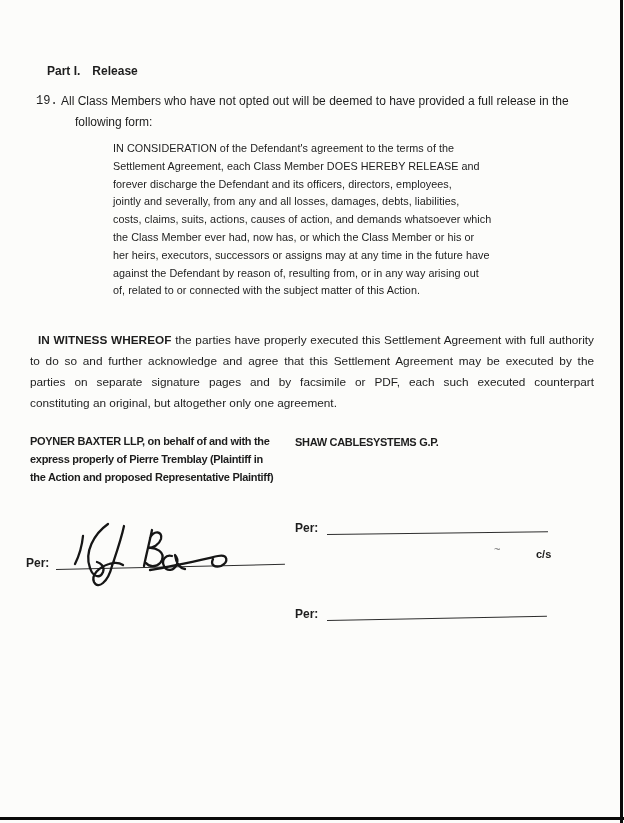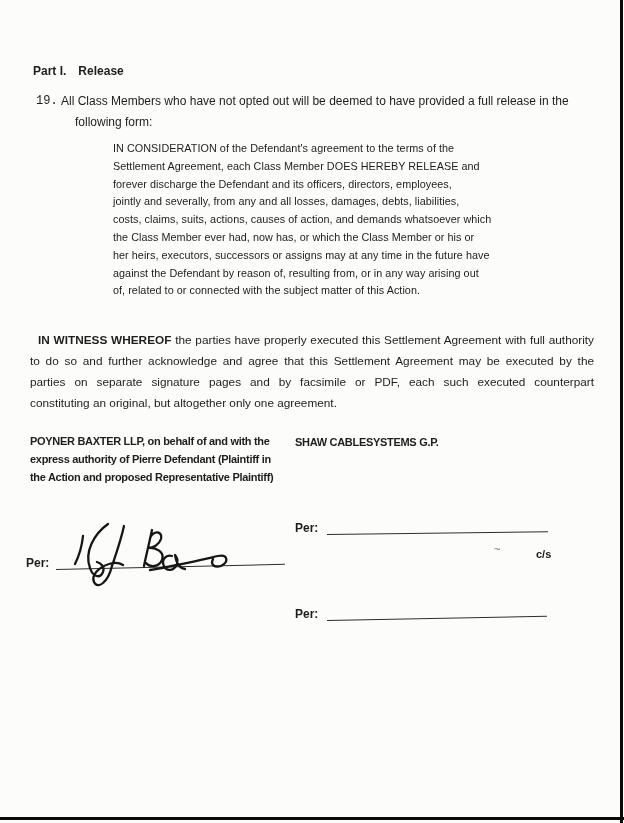--- a/index.html
+++ b/index.html
@@ -28,21 +28,21 @@
   .cs{font-size:11px;font-weight:600;}
   .footer{font-size:9.5px;letter-spacing:0.2px;color:#262626;}
   .stray{font-size:11px;color:#6a6a6a;}
   .edge{background:#0a0a0a;}
 </style>
 </head>
 <body>
 
 <div id="page">
 
-  <div class="abs heading" style="left:33px;top:64px;">
+  <div class="abs heading" style="left:47px;top:64px;">
     <span>Part I.</span><span class="title">Release</span>
   </div>
 
   <div class="abs body-txt" style="left:36px;top:94px;font-family:Liberation Mono, monospace;">19.</div>
   <div class="abs body-txt nw" style="left:61px;top:94px;">All Class Members who have not opted out will be deemed to have provided a full release in the</div>
   <div class="abs body-txt nw" style="left:75px;top:115px;">following form:</div>
 
   <div class="abs quote" style="left:113px;top:140px;">
     <div>IN CONSIDERATION of the Defendant's agreement to the terms of the</div>
     <div>Settlement Agreement, each Class Member DOES HEREBY RELEASE and</div>
@@ -57,21 +57,21 @@
 
   <div class="abs witness" style="left:30px;top:330px;">
     <div class="just"><span class="b">IN WITNESS WHEREOF</span><span> the parties have properly executed this Settlement Agreement with full authority</span></div>
     <div class="just">to do so and further acknowledge and agree that this Settlement Agreement may be executed by the</div>
     <div class="just">parties on separate signature pages and by facsimile or PDF, each such executed counterpart</div>
     <div>constituting an original, but altogether only one agreement.</div>
   </div>
 
   <div class="abs sig-head" style="left:30px;top:432px;">
     <div>POYNER BAXTER LLP, on behalf of and with the</div>
-    <div>express authority of Pierre Defendant (Plaintiff in</div>
+    <div>express properly of Pierre Tremblay (Plaintiff in</div>
     <div>the Action and proposed Representative Plaintiff)</div>
   </div>
   <div class="abs sig-head" style="left:295px;top:433px;">SHAW CABLESYSTEMS G.P.</div>
 
   <div class="abs per" style="left:295px;top:521px;">Per:</div>
   <div class="abs sigline" style="left:327px;top:521px;width:221px;transform:rotate(-0.7deg);transform-origin:left bottom;"></div>
 
   <div class="abs stray" style="left:494px;top:543px;">~</div>
   <div class="abs cs" style="left:536px;top:548px;">c/s</div>
 

